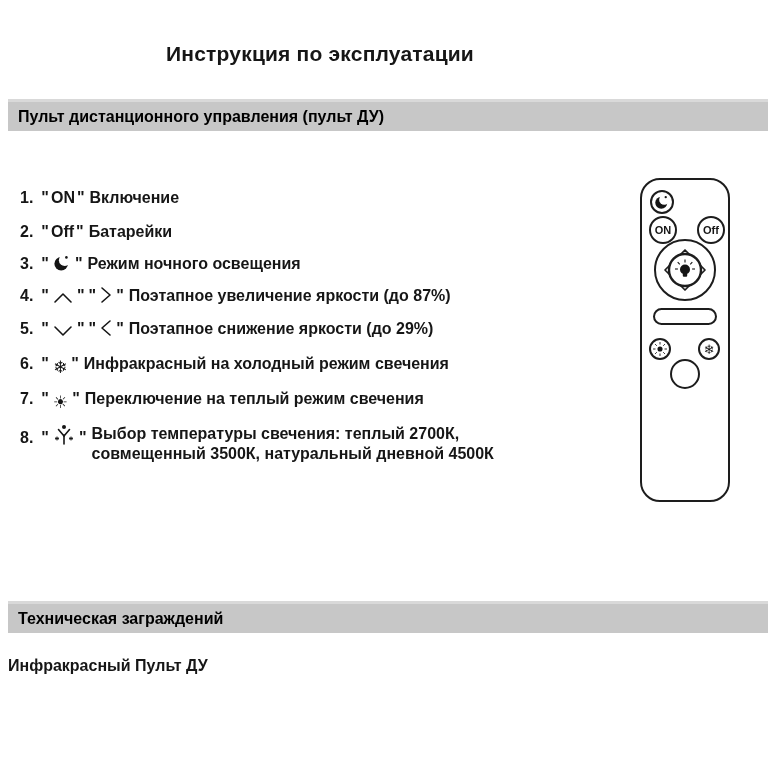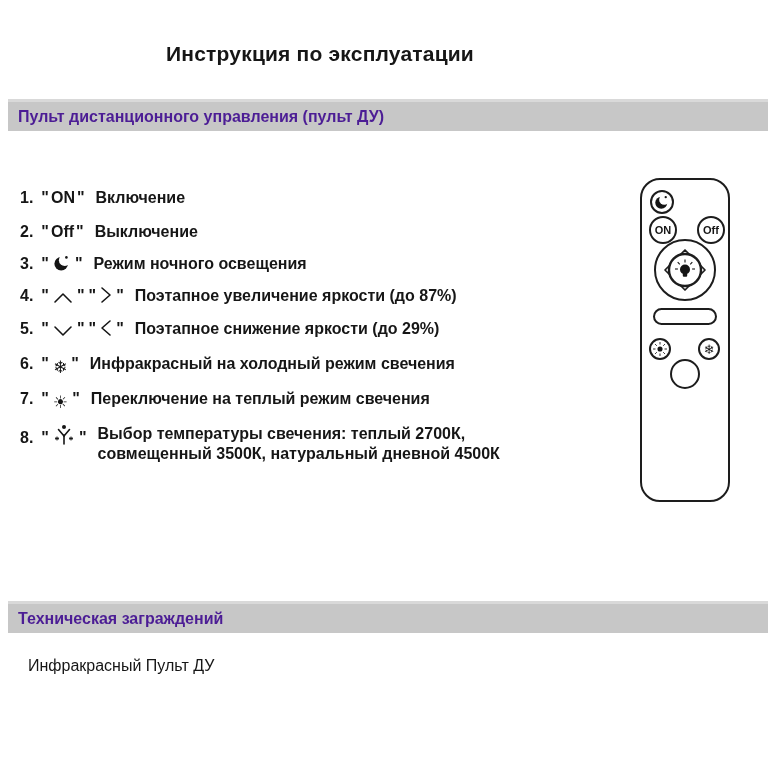--- a/index.html
+++ b/index.html
@@ -8,75 +8,75 @@
     font-family:"Liberation Sans","DejaVu Sans",sans-serif;color:#161616;
   }
   .title{
     position:absolute;top:42px;left:0;width:640px;text-align:center;
     font-size:21px;font-weight:bold;letter-spacing:.2px;
   }
   .section-bar{
     position:absolute;left:8px;width:760px;height:29px;background:#c7c7c7;
     border-top:3px solid #d9d9d9;display:flex;align-items:center;
   }
-  .section-bar .bar-label{font-size:16px;font-weight:bold;padding-left:10px;color:#4c1d95;}
+  .section-bar .bar-label{font-size:16px;font-weight:bold;padding-left:10px;color:#000000;}
   #bar-remote{top:99px;}
   #bar-tech{top:601px;}
 
   
   #instruction-list{position:absolute;left:20px;top:0;width:600px;}
   .instr-row{position:absolute;left:0;white-space:nowrap;font-size:16px;font-weight:bold;line-height:20px;}
   .instr-row:nth-of-type(1){top:188px;}
   .instr-row:nth-of-type(2){top:222px;}
   .instr-row:nth-of-type(3){top:254px;}
   .instr-row:nth-of-type(4){top:286px;}
   .instr-row:nth-of-type(5){top:319px;}
   .instr-row:nth-of-type(6){top:354px;}
   .instr-row:nth-of-type(7){top:389px;}
   .instr-row:nth-of-type(8){top:424px;}
   .instr-num{margin-right:6px;}
   .q{margin:0 2px;}
   .seg-icon{display:inline-block;vertical-align:-3px;margin:0 2px;}
   .seg-icon svg{display:block;}
   .glyph{font-family:"DejaVu Sans",sans-serif;font-size:17px;font-weight:bold;vertical-align:-1px;}
-  .seg-text{margin-left:9px;display:inline-block;vertical-align:top;white-space:pre-line;max-width:500px;}
+  .seg-text{margin-left:3px;display:inline-block;vertical-align:top;white-space:pre-line;max-width:500px;}
 
   
   #remote{
     position:absolute;left:640px;top:178px;width:90px;height:324px;
     border:2px solid #1d1d1d;border-radius:20px;background:#fff;box-sizing:border-box;
   }
   .rc-circle{position:absolute;border:2px solid #1d1d1d;border-radius:50%;box-sizing:border-box;
     display:flex;align-items:center;justify-content:center;background:#fff;}
   #rc-night{left:8px;top:10px;width:24px;height:24px;}
   #rc-on{left:7px;top:36px;width:28px;height:28px;font-size:11px;font-weight:bold;}
   #rc-off{left:55px;top:36px;width:28px;height:28px;font-size:11px;font-weight:bold;}
   #rc-dpad{position:absolute;left:11px;top:58px;width:64px;height:64px;}
   #rc-pill{position:absolute;left:11px;top:128px;width:64px;height:17px;border:2px solid #1d1d1d;
     border-radius:9px;box-sizing:border-box;background:#fff;}
   #rc-warm{left:7px;top:158px;width:22px;height:22px;border-width:2px;}
   #rc-cold{left:56px;top:158px;width:22px;height:22px;border-width:2px;}
   #rc-cold .glyph{font-size:13px;line-height:1;vertical-align:0;}
   #rc-blank{left:28px;top:179px;width:30px;height:30px;}
 
   
-  #tech-lines{position:absolute;left:28px;top:652px;font-size:16px;font-weight:normal;line-height:28px;}
+  #tech-lines{position:absolute;left:8px;top:652px;font-size:16px;font-weight:bold;line-height:28px;}
 </style>
 </head>
 <body>
 
 <div class="title">Инструкция по эксплуатации</div>
 
 <div class="section-bar" id="bar-remote">
   <span class="bar-label">Пульт дистанционного управления (пульт ДУ)</span>
 </div>
 
 <div id="instruction-list">
     <div class="instr-row"><span class="instr-num">1.</span><span class="q">"</span><span>ON</span><span class="q">"</span><span class="seg-text">Включение</span></div>
-    <div class="instr-row"><span class="instr-num">2.</span><span class="q">"</span><span>Off</span><span class="q">"</span><span class="seg-text">Выключение</span></div>
+    <div class="instr-row"><span class="instr-num">2.</span><span class="q">"</span><span>Off</span><span class="q">"</span><span class="seg-text">Батарейки</span></div>
     <div class="instr-row"><span class="instr-num">3.</span><span class="q">"</span><span class="seg-icon"><svg width="18" height="18" viewBox="0 0 18 18">
           <circle cx="8.2" cy="9.8" r="6.8" fill="#151515"></circle>
           <circle cx="11.8" cy="6.2" r="5.9" fill="#fff"></circle>
           <circle cx="13.4" cy="3.4" r="1.3" fill="#151515"></circle>
         </svg></span><span class="q">"</span><span class="seg-text">Режим ночного освещения</span></div>
     <div class="instr-row"><span class="instr-num">4.</span><span class="q">"</span><span class="seg-icon"><svg width="20" height="12" viewBox="0 0 20 12">
           <polyline points="2,10 10,2 18,10" fill="none" stroke="#151515" stroke-width="1.6" stroke-linecap="round" stroke-linejoin="round"></polyline>
         </svg></span><span class="q">"</span><span class="q">"</span><span class="seg-icon"><svg width="12" height="18" viewBox="0 0 12 18">
           <polyline points="2,2 10,9 2,16" fill="none" stroke="#151515" stroke-width="1.6" stroke-linecap="round" stroke-linejoin="round"></polyline>
         </svg></span><span class="q">"</span><span class="seg-text">Поэтапное увеличение яркости (до 87%)</span></div>

